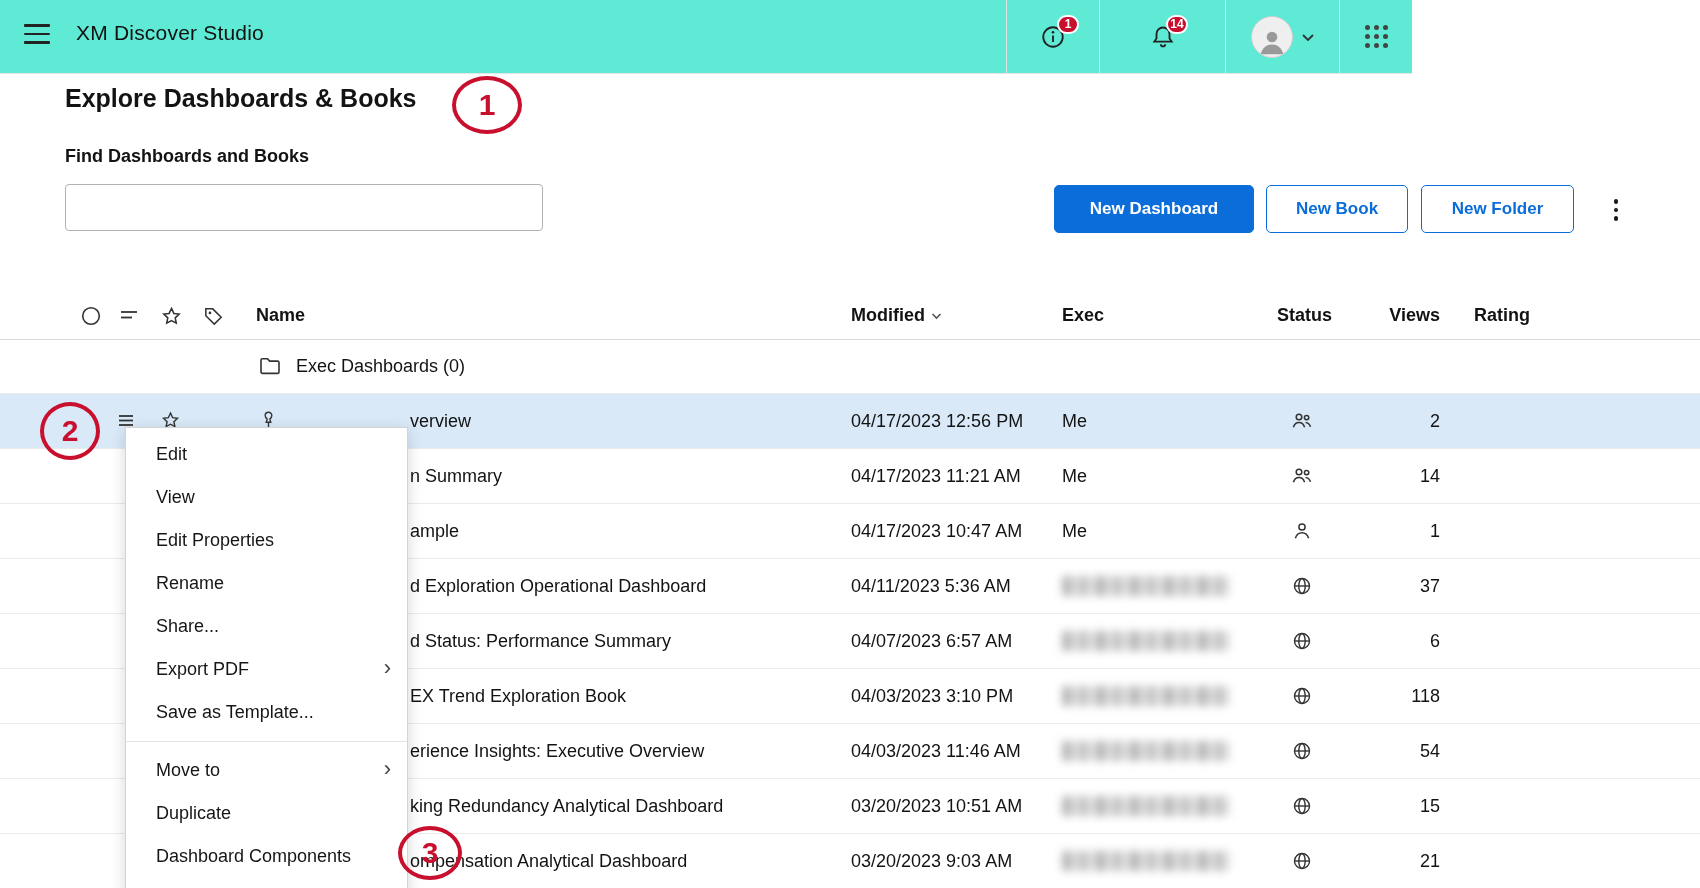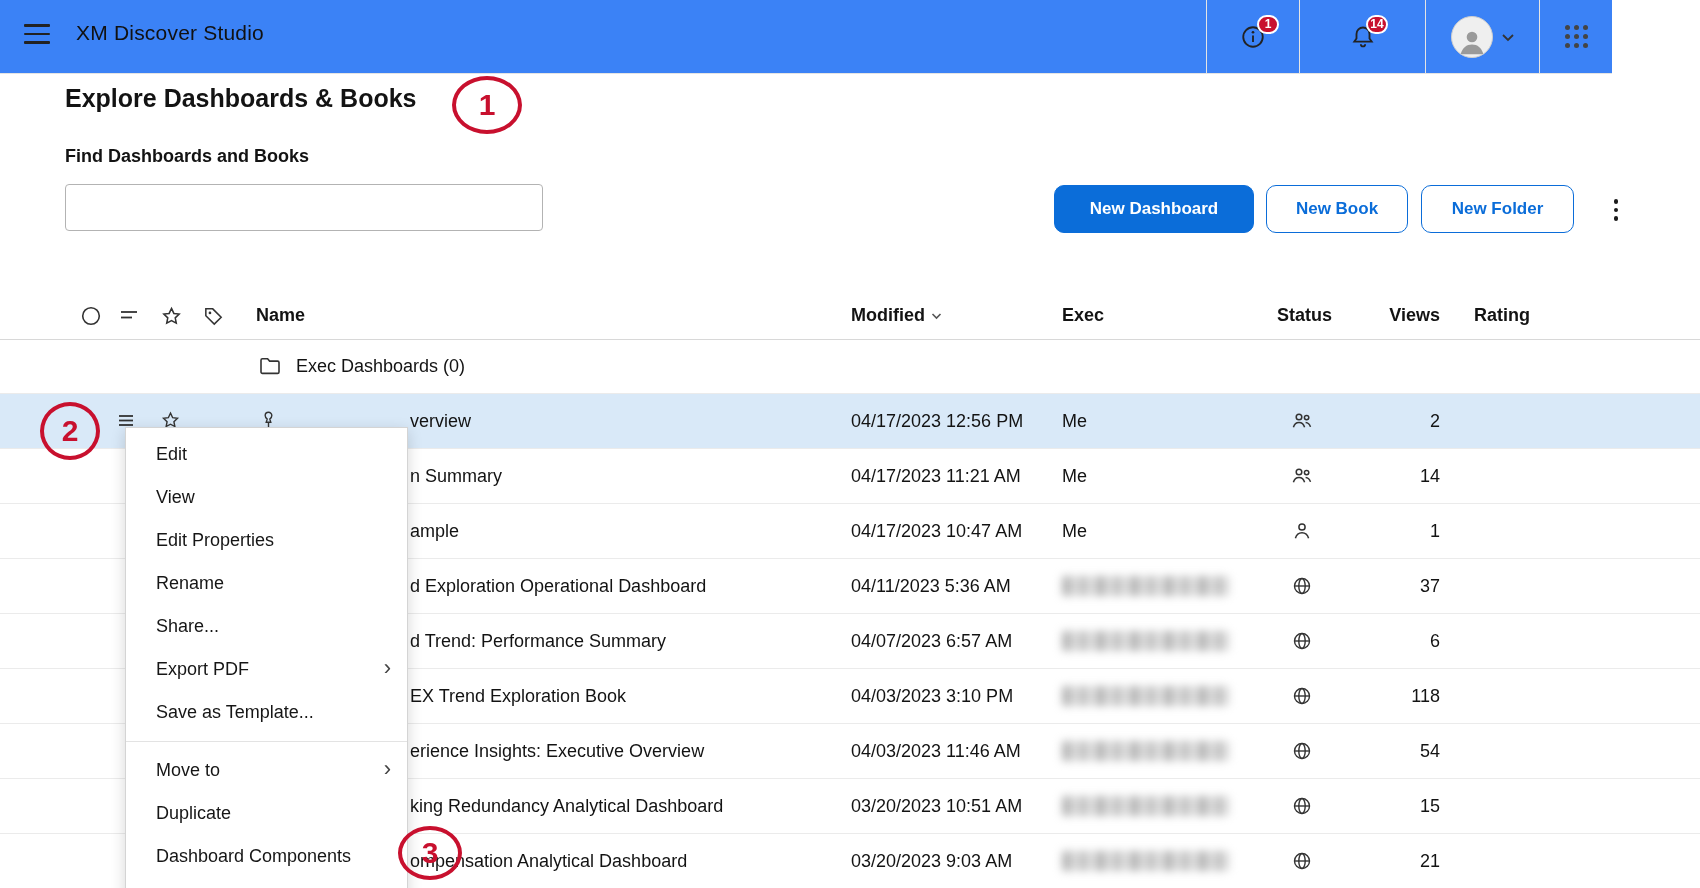--- a/index.html
+++ b/index.html
@@ -1,20 +1,20 @@
 <!DOCTYPE html>
 <html style="--accent: #0b6dd9; --red: #c8102e; --selrow: #d9e9f8;"><head>
 <meta charset="utf-8">
 <style>
   html,body{margin:0;padding:0;background:#fff;}
   body{font-family:"Liberation Sans", sans-serif;}
   #screen{position:relative;width:1700px;height:888px;overflow:hidden;background:#fff;color:#131313;}
 
   
-  .topbar{position:absolute;left:0;top:0;width:1612px;height:73px;background:#3b82f6;border-bottom:1px solid #e4e4e4;z-index:3;}
+  .topbar{position:absolute;left:0;top:0;width:1412px;height:73px;background:#5eead4;border-bottom:1px solid #e4e4e4;z-index:3;}
   .hamburger{position:absolute;left:24px;top:24px;width:28px;height:24px;cursor:pointer;}
   .hamburger span{display:block;width:26px;height:2.5px;background:#222;margin:0 0 6px 0;border-radius:1px;}
   .app-title{position:absolute;left:76px;top:21px;font-size:21px;color:#111;letter-spacing:.2px;}
   .topbar-right{position:absolute;right:0;top:0;height:73px;display:flex;}
   .tb-sec{display:flex;align-items:center;justify-content:center;border-left:1px solid #e4e4e4;position:relative;height:73px;}
   .tb-sec.info{width:92px;}
   .tb-sec.bell{width:125px;}
   .tb-sec.avatar{width:113px;}
   .tb-sec.apps{width:72px;}
   .badge{position:absolute;background:var(--red);color:#fff;font-size:12px;font-weight:bold;border:2px solid #fff;border-radius:10px;min-width:14px;height:15px;line-height:15px;text-align:center;padding:0 2px;}
@@ -22,21 +22,21 @@
   .badge.b14{top:15px;left:66px;}
   .avatar-circle{width:40px;height:40px;border-radius:50%;background:#efefef;border:1px solid #cfcfcf;overflow:hidden;display:flex;align-items:flex-end;justify-content:center;}
   .chev-down{margin-left:8px;}
   .apps-grid{display:grid;grid-template-columns:repeat(3,5px);grid-template-rows:repeat(3,5px);gap:4px;cursor:pointer;}
   .apps-grid i{width:5px;height:5px;border-radius:50%;background:#444;}
 
   
   .page-title{position:absolute;left:65px;top:84px;font-size:25px;font-weight:bold;color:#131313;}
   .find-label{position:absolute;left:65px;top:146px;font-size:18px;font-weight:bold;color:#131313;}
   .search-input{position:absolute;left:65px;top:184px;width:478px;height:47px;border:1px solid #b3b3b3;border-radius:4px;box-sizing:border-box;font-size:17px;padding:0 12px;outline:none;font-family:"Liberation Sans",sans-serif;}
-  .btn{position:absolute;top:185px;height:48px;border-radius:10px;font-size:17px;font-weight:bold;display:flex;align-items:center;justify-content:center;cursor:pointer;box-sizing:border-box;font-family:"Liberation Sans",sans-serif;}
+  .btn{position:absolute;top:185px;height:48px;border-radius:5px;font-size:17px;font-weight:bold;display:flex;align-items:center;justify-content:center;cursor:pointer;box-sizing:border-box;font-family:"Liberation Sans",sans-serif;}
   .btn.primary{left:1054px;width:200px;background:var(--accent);color:#fff;border:1px solid var(--accent);}
   .btn.outline{background:#fff;color:var(--accent);border:1px solid var(--accent);}
   .btn.new-book{left:1266px;width:142px;}
   .btn.new-folder{left:1421px;width:153px;}
   .kebab{position:absolute;left:1598px;top:192px;width:36px;height:36px;display:flex;flex-direction:column;align-items:center;justify-content:center;gap:4px;cursor:pointer;}
   .kebab i{width:4.5px;height:4.5px;border-radius:50%;background:#1a1a1a;}
 
   
   .thead{position:absolute;left:0;top:297px;width:1700px;height:42px;border-bottom:1px solid #d8d8d8;font-weight:bold;font-size:18px;}
   .thead .hicon{position:absolute;top:8px;}
@@ -267,21 +267,21 @@
         <span class="cell status">
           <svg width="24" height="24" viewBox="0 0 24 24" fill="none" stroke="#333" stroke-width="1.4">
             <circle cx="12" cy="12" r="7.5"></circle>
             <ellipse cx="12" cy="12" rx="3.2" ry="7.5"></ellipse>
             <line x1="4.5" y1="12" x2="19.5" y2="12"></line>
           </svg>
         </span>
         <span class="cell views">37</span>
       </div>
       <div class="trow">
-        <span class="cell name">d Trend: Performance Summary</span>
+        <span class="cell name">d Status: Performance Summary</span>
         <span class="cell mod">04/07/2023 6:57 AM</span>
         <span class="owner-blur"></span>
         <span class="cell status">
           <svg width="24" height="24" viewBox="0 0 24 24" fill="none" stroke="#333" stroke-width="1.4">
             <circle cx="12" cy="12" r="7.5"></circle>
             <ellipse cx="12" cy="12" rx="3.2" ry="7.5"></ellipse>
             <line x1="4.5" y1="12" x2="19.5" y2="12"></line>
           </svg>
         </span>
         <span class="cell views">6</span>

